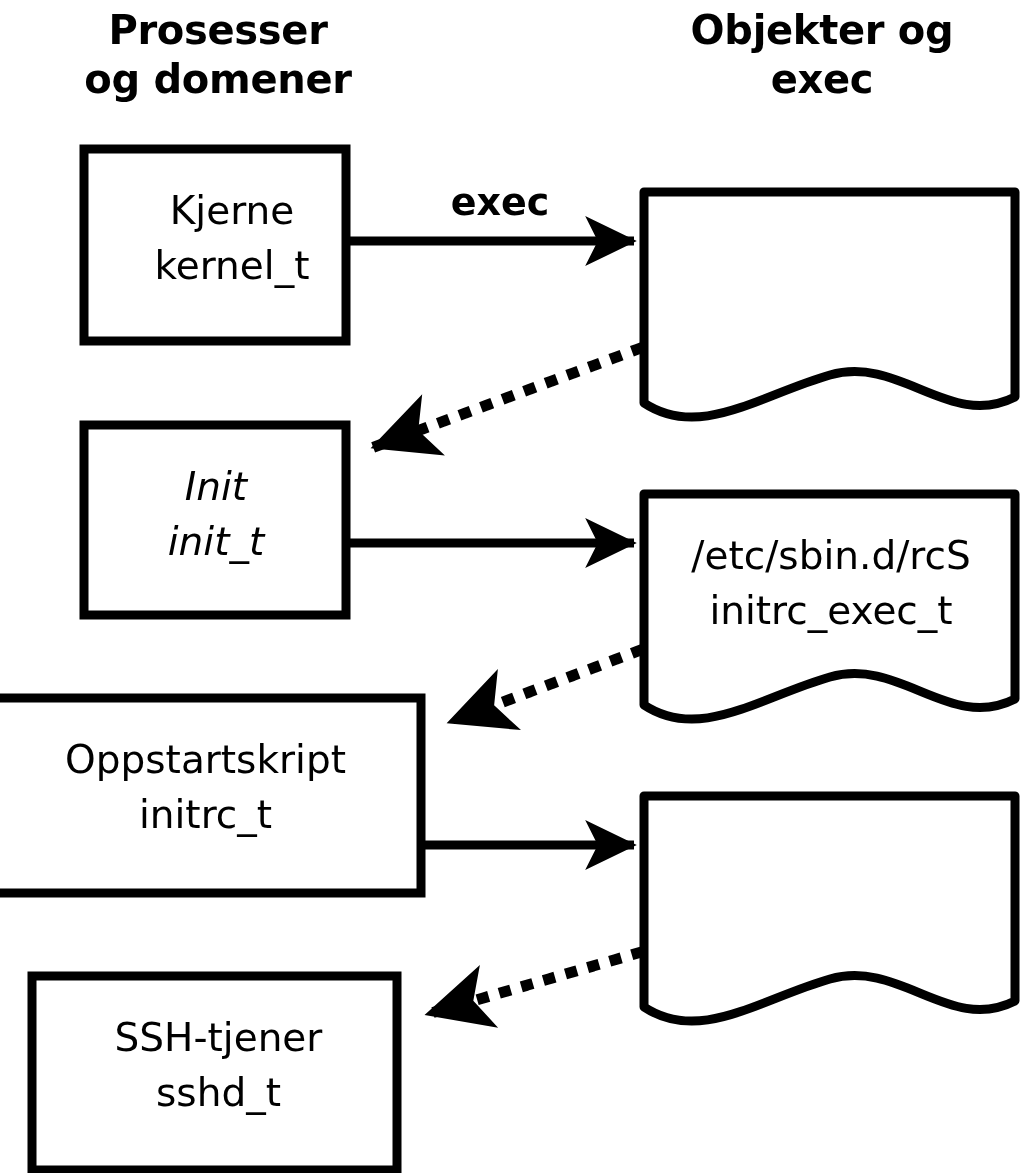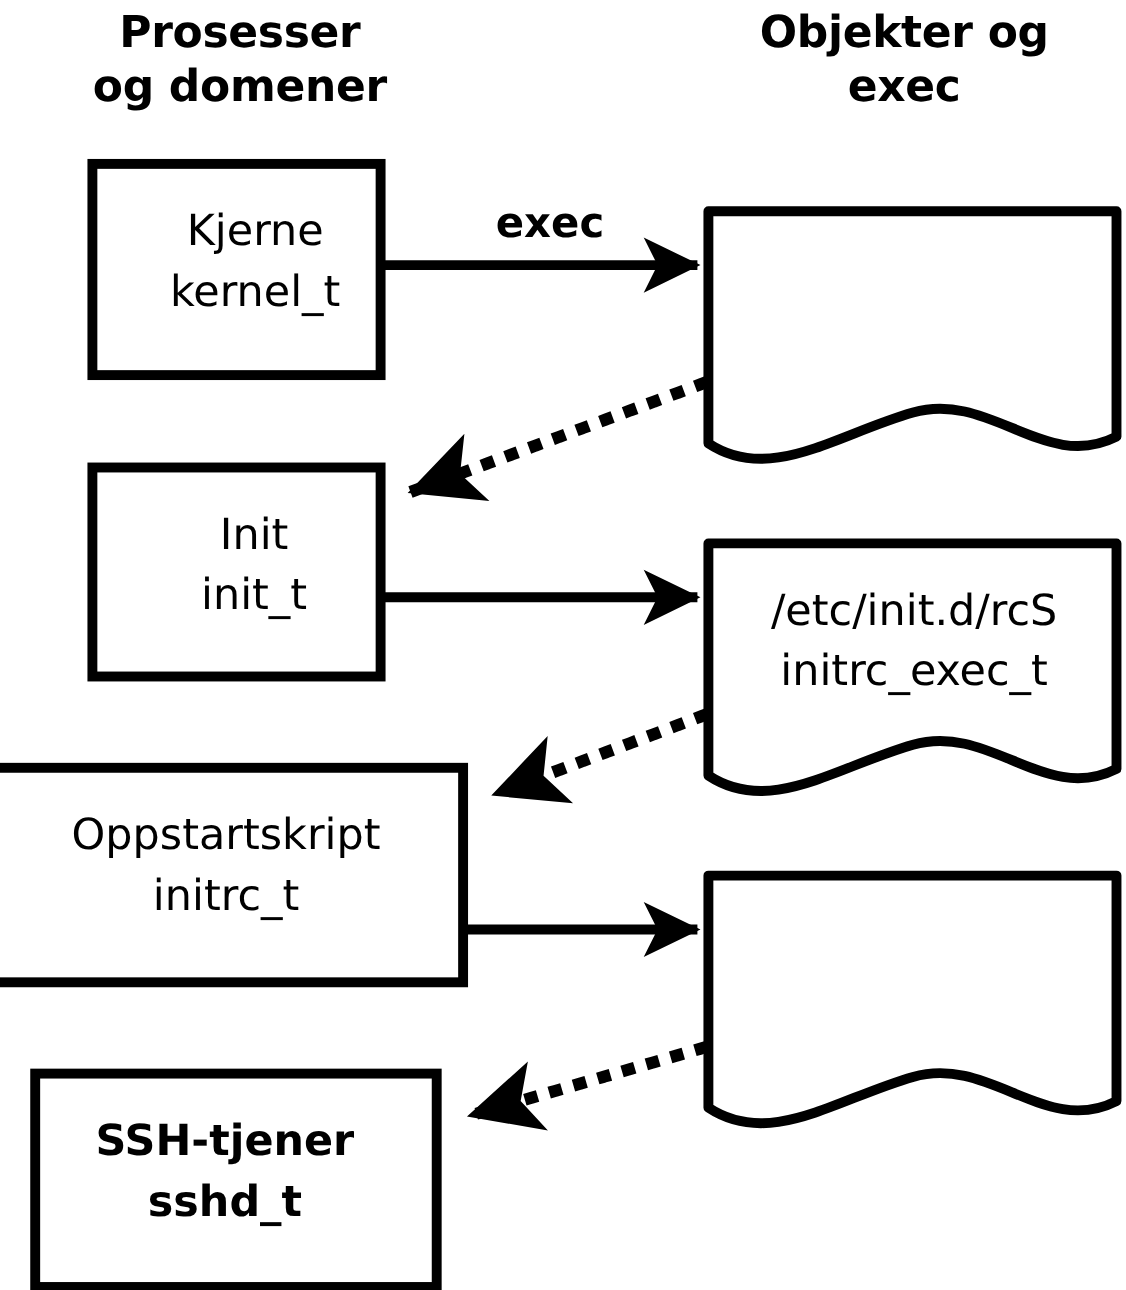--- a/index.html
+++ b/index.html
@@ -104,29 +104,29 @@
     <line x1="638" y1="349" x2="374" y2="447" stroke="#000000" stroke-width="11" stroke-dasharray="1 22" stroke-linecap="square" marker-end="url(#arrowDotted)"></line>
 
     <line x1="638" y1="651" x2="450" y2="722" stroke="#000000" stroke-width="11" stroke-dasharray="1 22" stroke-linecap="square" marker-end="url(#arrowDotted)"></line>
 
     <line x1="638" y1="953" x2="428" y2="1014" stroke="#000000" stroke-width="11" stroke-dasharray="1 22" stroke-linecap="square" marker-end="url(#arrowDotted)"></line>
   </svg>
 
   <div class="node-label" style="left:101px; top:183px; width:262px;">Kjerne
 kernel_t</div>
 
-  <div class="node-label" style="left:100px; top:459px; width:262px;">Init
+  <div class="node-label" style="left:85px; top:459px; width:262px;font-style:italic;">Init
 init_t</div>
 
   <div class="node-label" style="left:-10px; top:732px; width:431px;">Oppstartskript
 initrc_t</div>
 
-  <div class="node-label" style="left:22px; top:1010px; width:365px;font-weight:bold;">SSH-tjener
+  <div class="node-label" style="left:36px; top:1010px; width:365px;">SSH-tjener
 sshd_t</div>
 
 
-  <div class="node-label" style="left:648px; top:528px; width:366px;">/etc/init.d/rcS
+  <div class="node-label" style="left:648px; top:528px; width:366px;">/etc/sbin.d/rcS
 initrc_exec_t</div>
 
 
   <div class="edge-label" style="left:400px; top:183px; width:200px;font-weight:bold;">exec</div>
 
 </div>
 
 </body></html>

